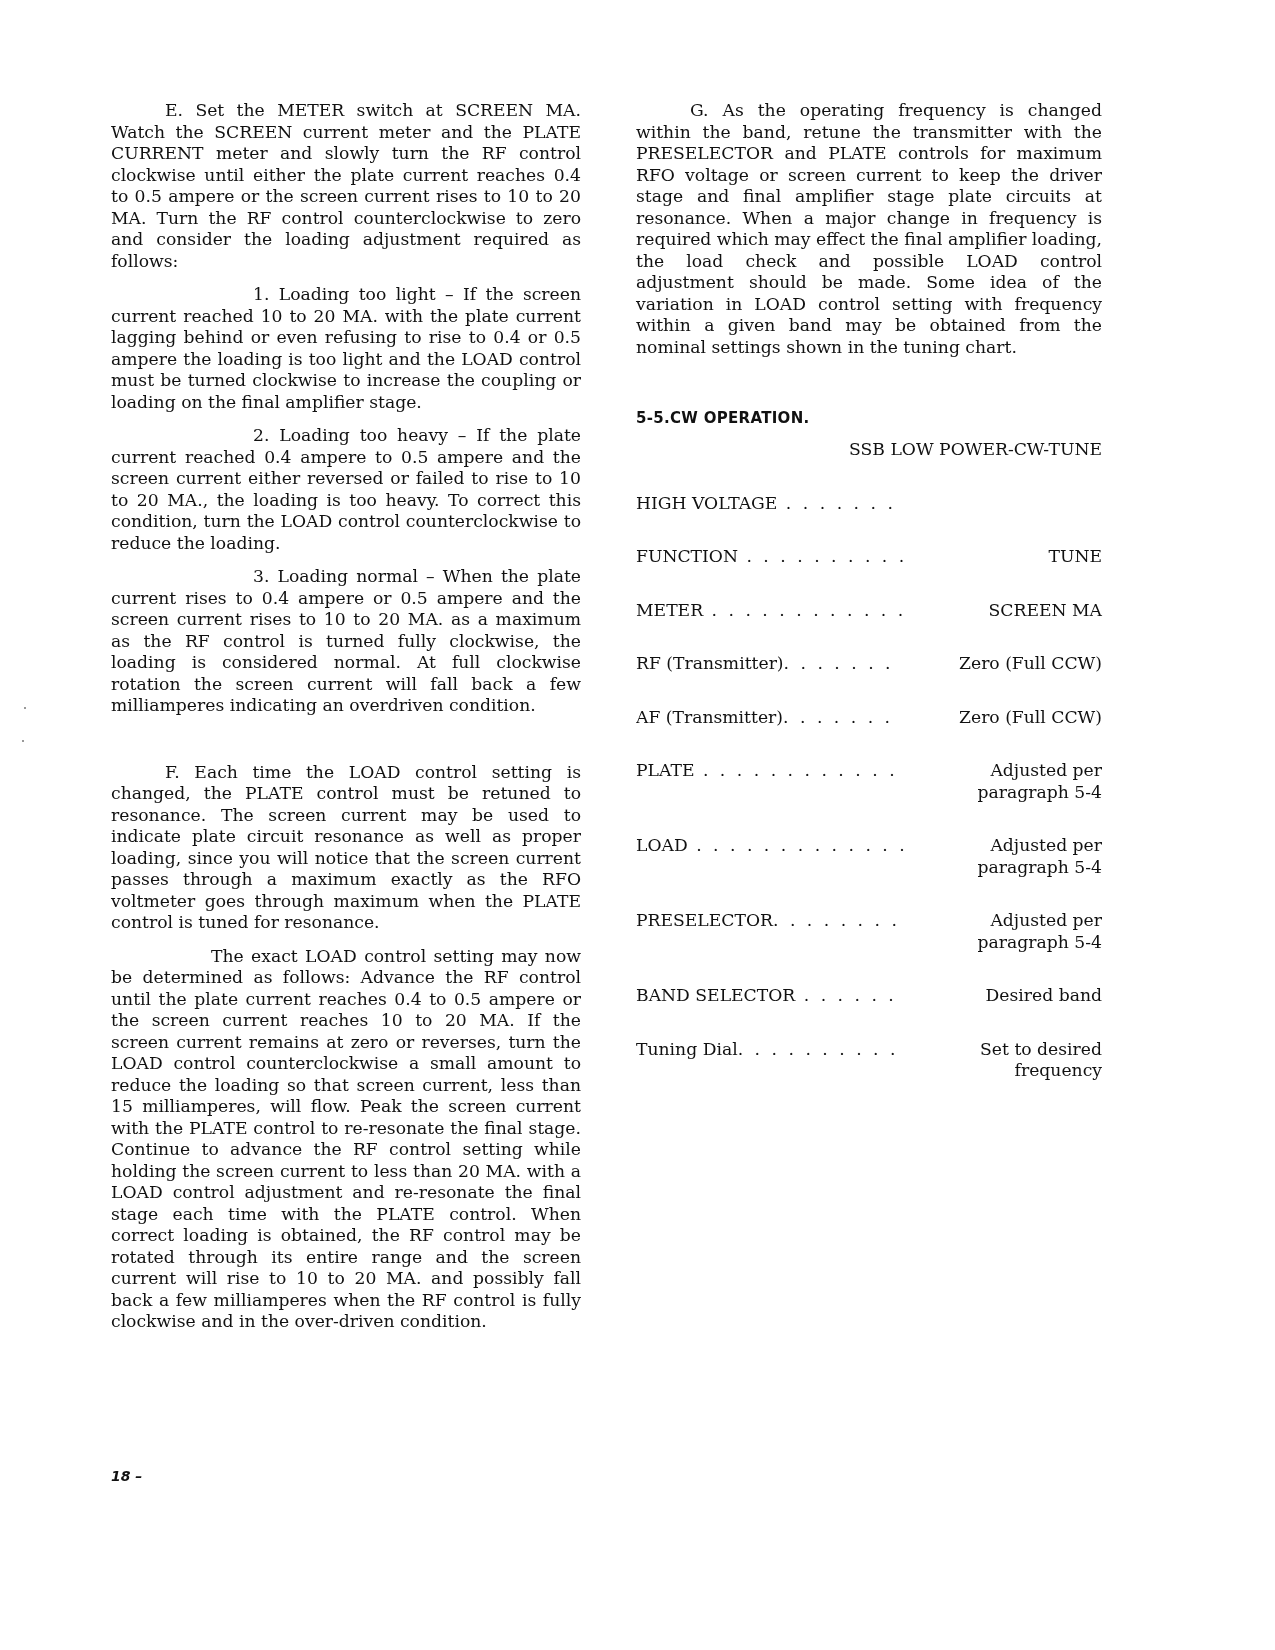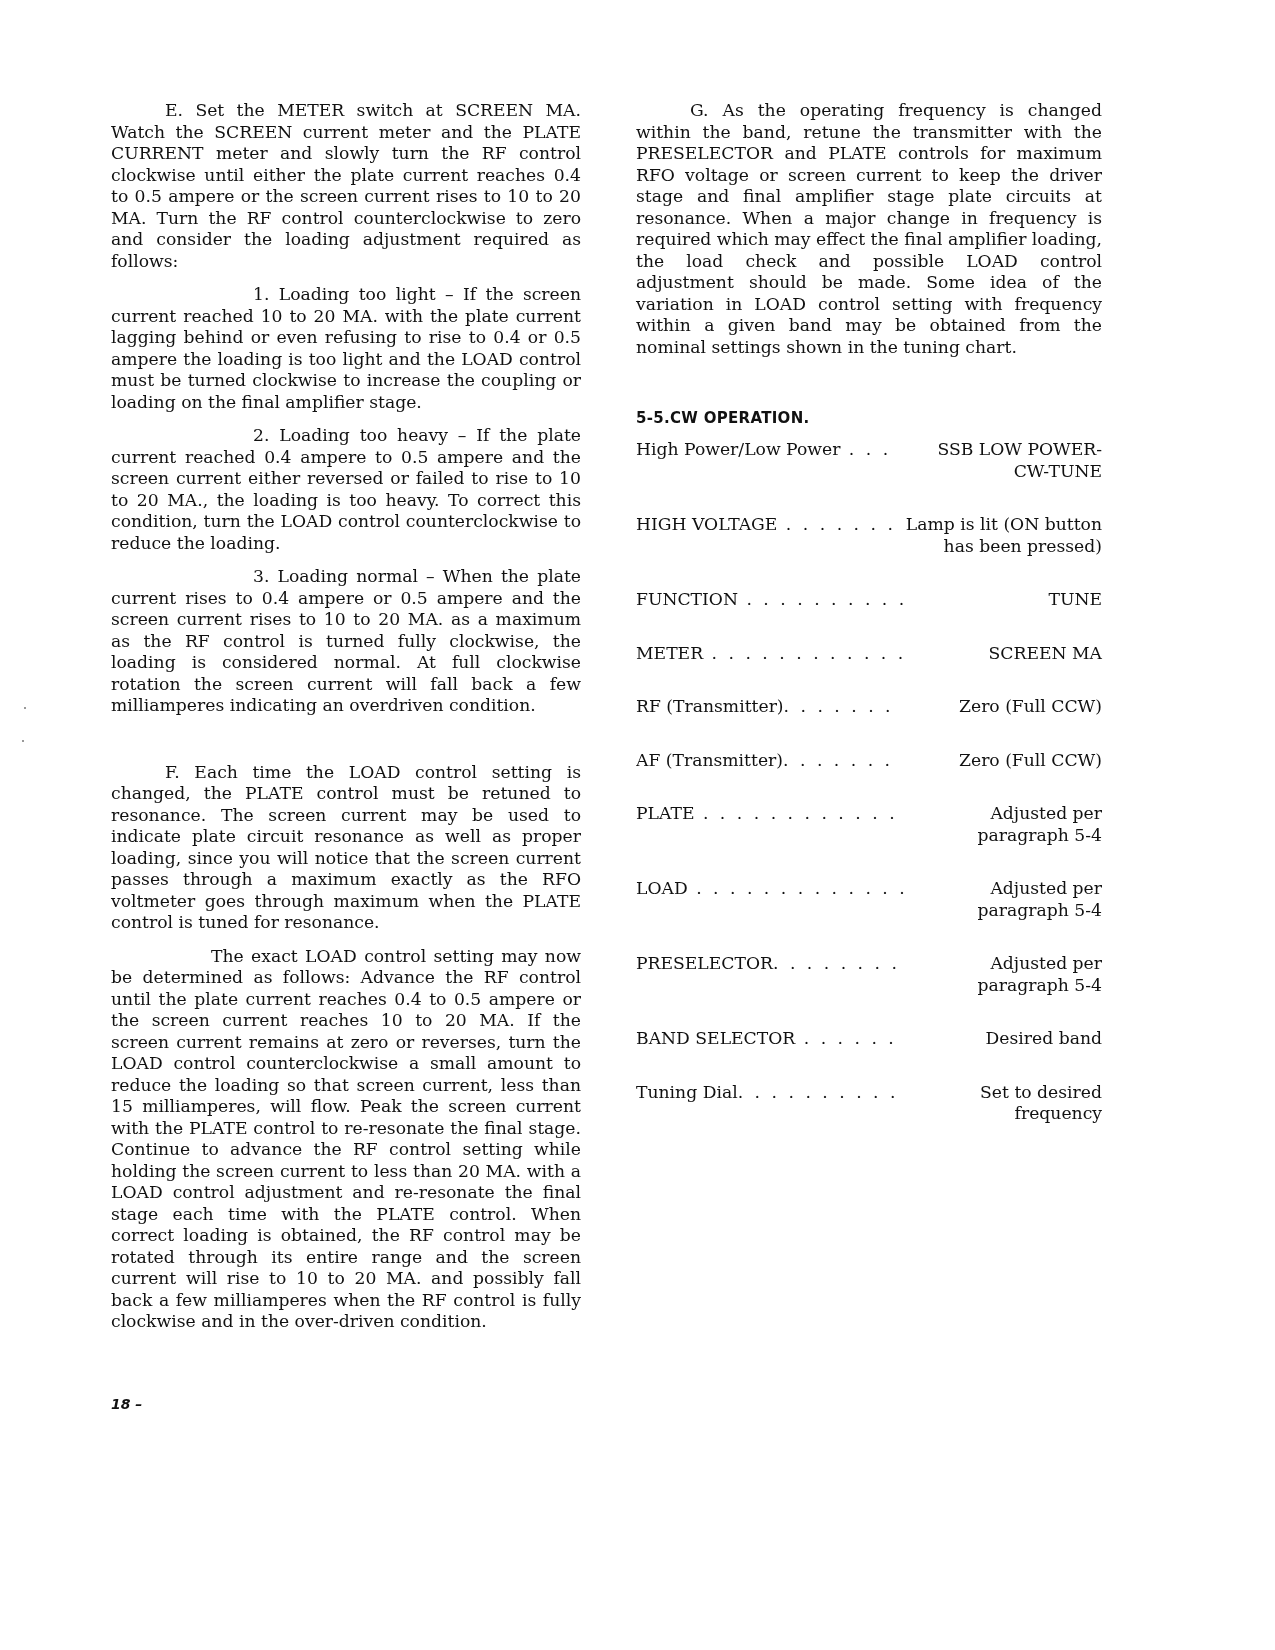--- a/index.html
+++ b/index.html
@@ -64,21 +64,21 @@
       text-align: right;
       white-space: normal;
     }
     .final-note {
       margin-top: 4px;
       text-indent: 100px;
     }
     .page-num {
       position: absolute;
       left: 111px;
-      top: 1396px;
+      top: 1468px;
       font-family: "DejaVu Sans", "Liberation Sans", sans-serif;
       font-size: 14px;
       font-weight: bold;
       font-style: italic;
     }
     .speck {
       position: absolute;
       width: 2px; height: 2px;
       background: #777;
       border-radius: 1px;
@@ -99,26 +99,24 @@
 <div class="col col-right">
   <p class="ind1">G.   As the operating frequency is changed within the band, retune the transmitter with the PRESELECTOR and PLATE controls for maximum RFO voltage or screen current to keep the driver stage and final amplifier stage plate circuits at resonance. When a major change in frequency is required which may effect the final amplifier loading, the load check and possible LOAD control adjustment should be made. Some idea of the variation in LOAD control setting with frequency within a given band may be obtained from the nominal settings shown in the tuning chart.</p>
 
   <div class="heading">
     <span class="num">5-5.</span><span>CW OPERATION.</span>
   </div>
 
 
   <div class="settings">
     <div class="setting-row">
-      <div class="setting-label"><span>High Power/Low Power</span><span class="dots"> . . . </span></div>
       <div class="setting-value">SSB LOW POWER-CW-TUNE</div>
     </div>
     <div class="setting-row">
       <div class="setting-label"><span>HIGH VOLTAGE</span><span class="dots"> . . . . . . . </span></div>
-      <div class="setting-value">Lamp is lit (ON button has been pressed)</div>
     </div>
     <div class="setting-row">
       <div class="setting-label"><span>FUNCTION</span><span class="dots"> . . . . . . . . . . . </span></div>
       <div class="setting-value">TUNE</div>
     </div>
     <div class="setting-row">
       <div class="setting-label"><span>METER</span><span class="dots"> . . . . . . . . . . . . . </span></div>
       <div class="setting-value">SCREEN MA</div>
     </div>
     <div class="setting-row">

